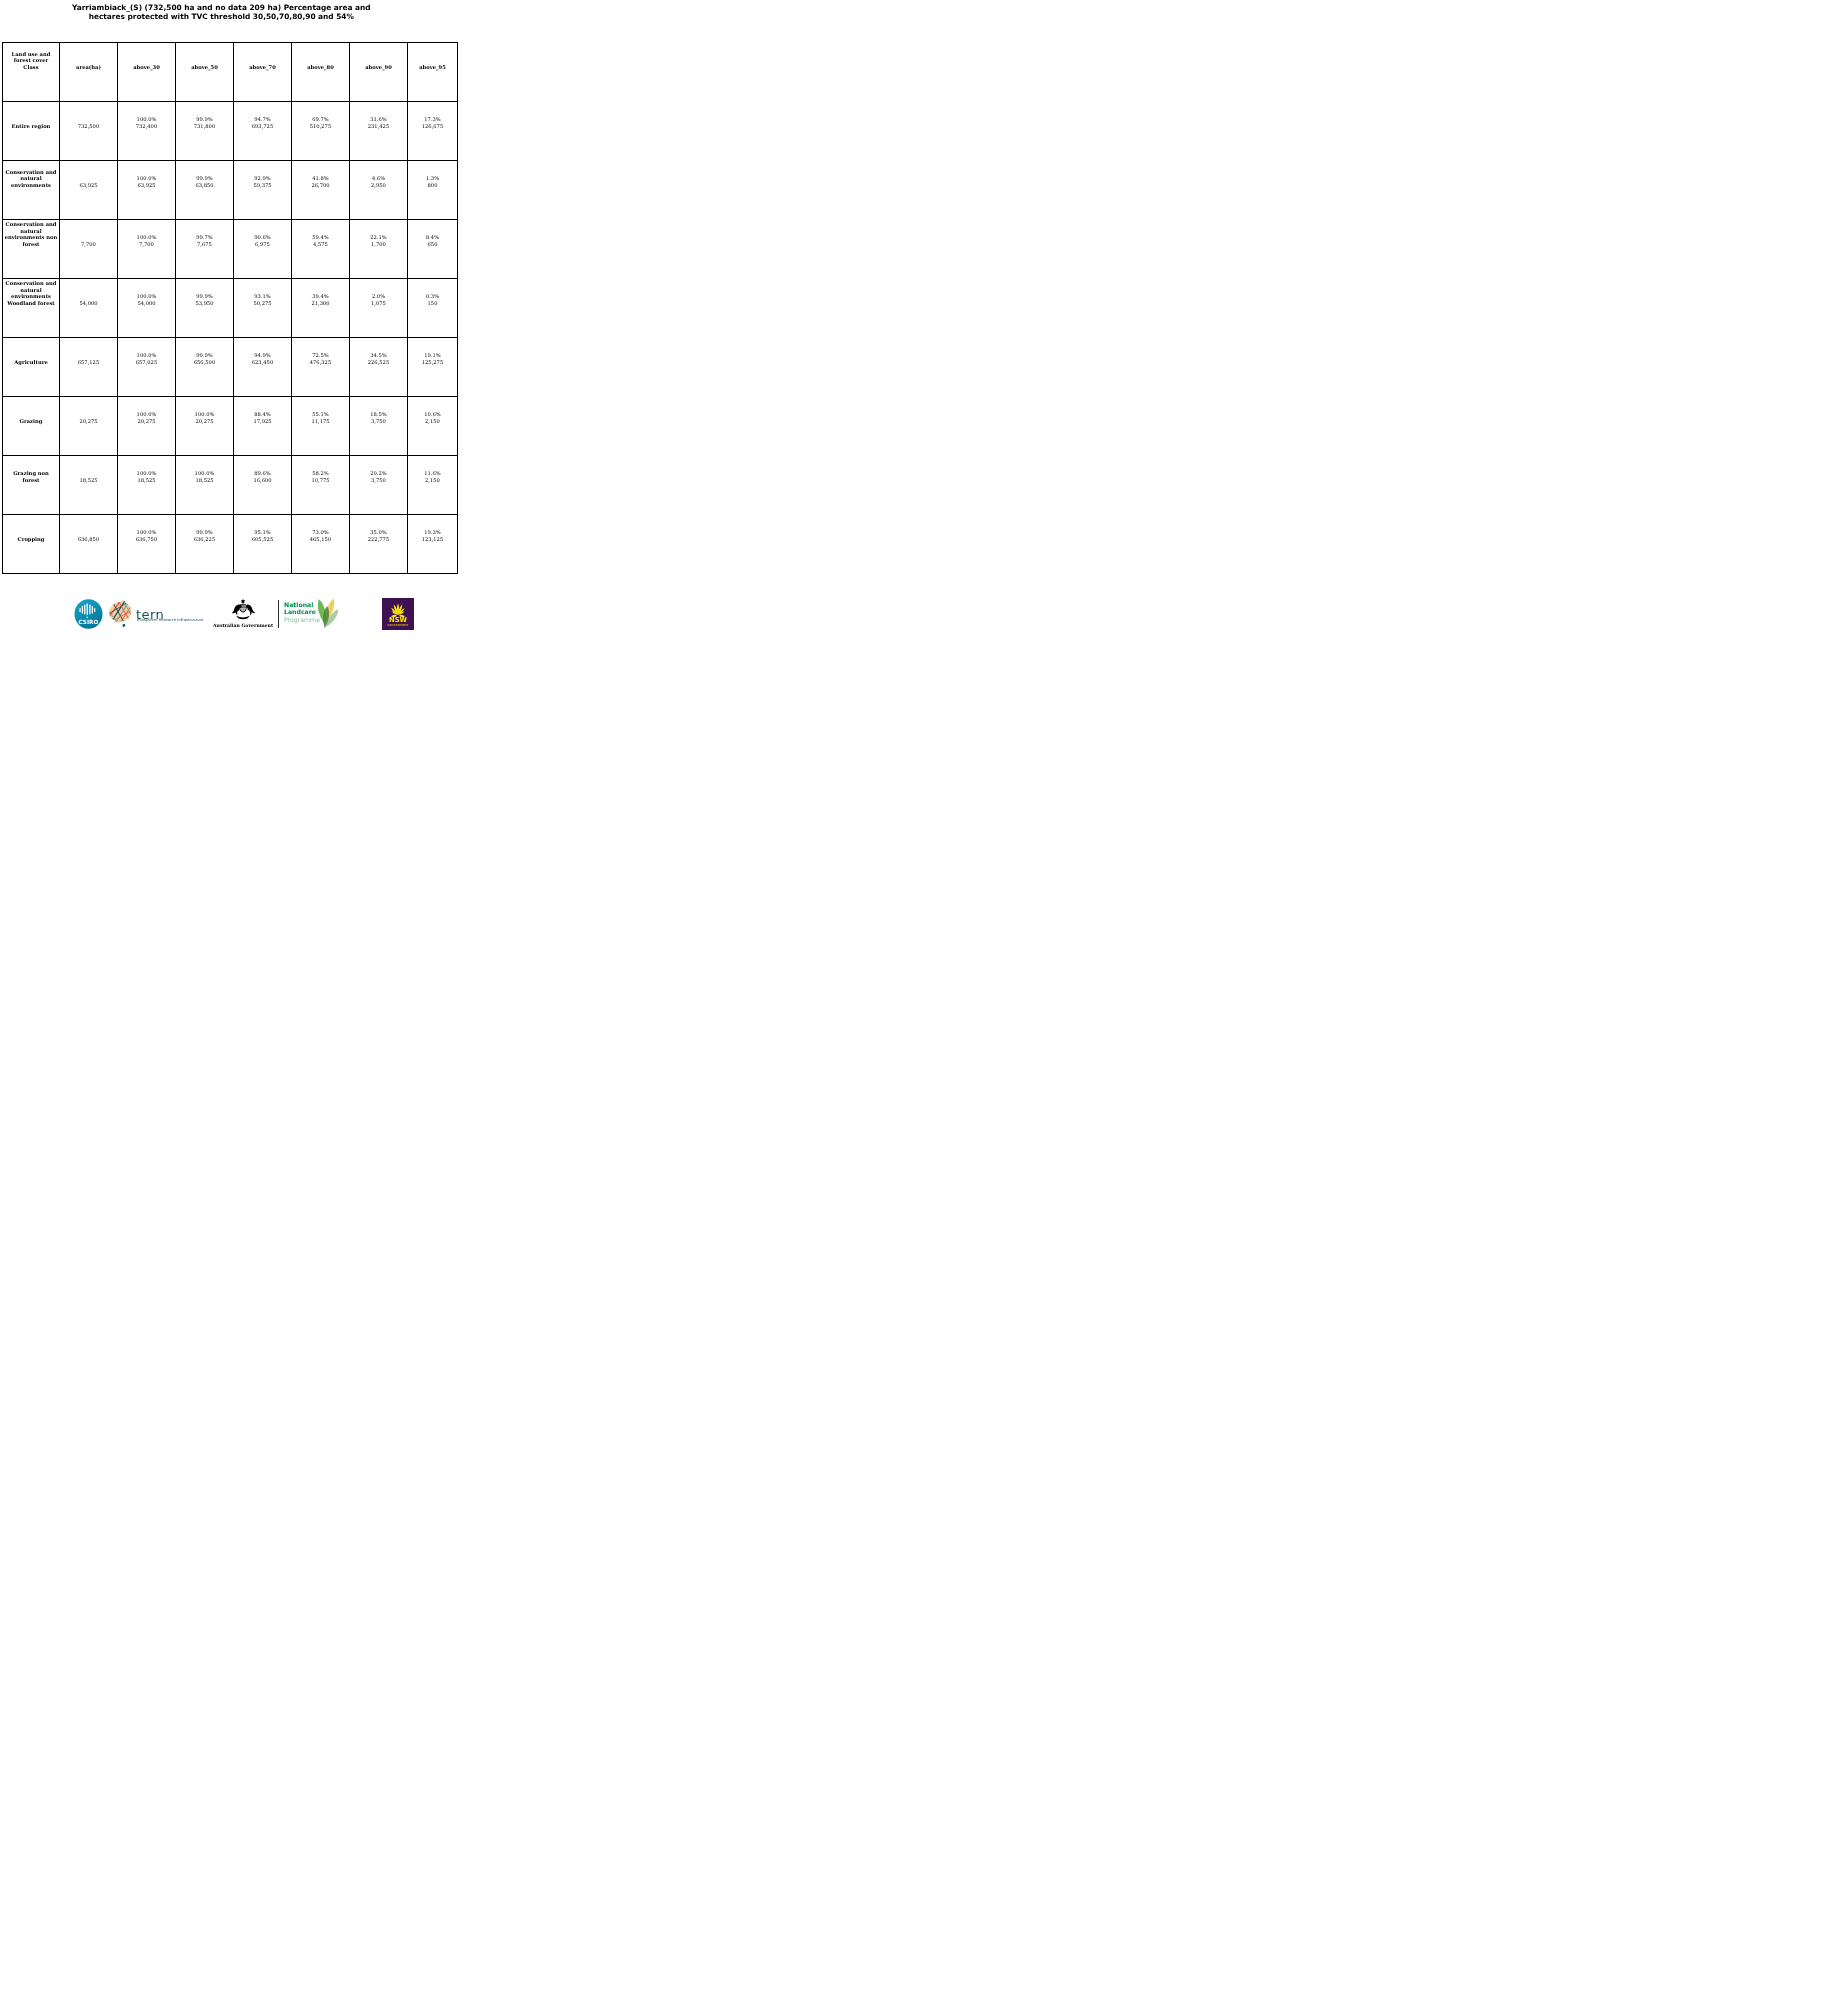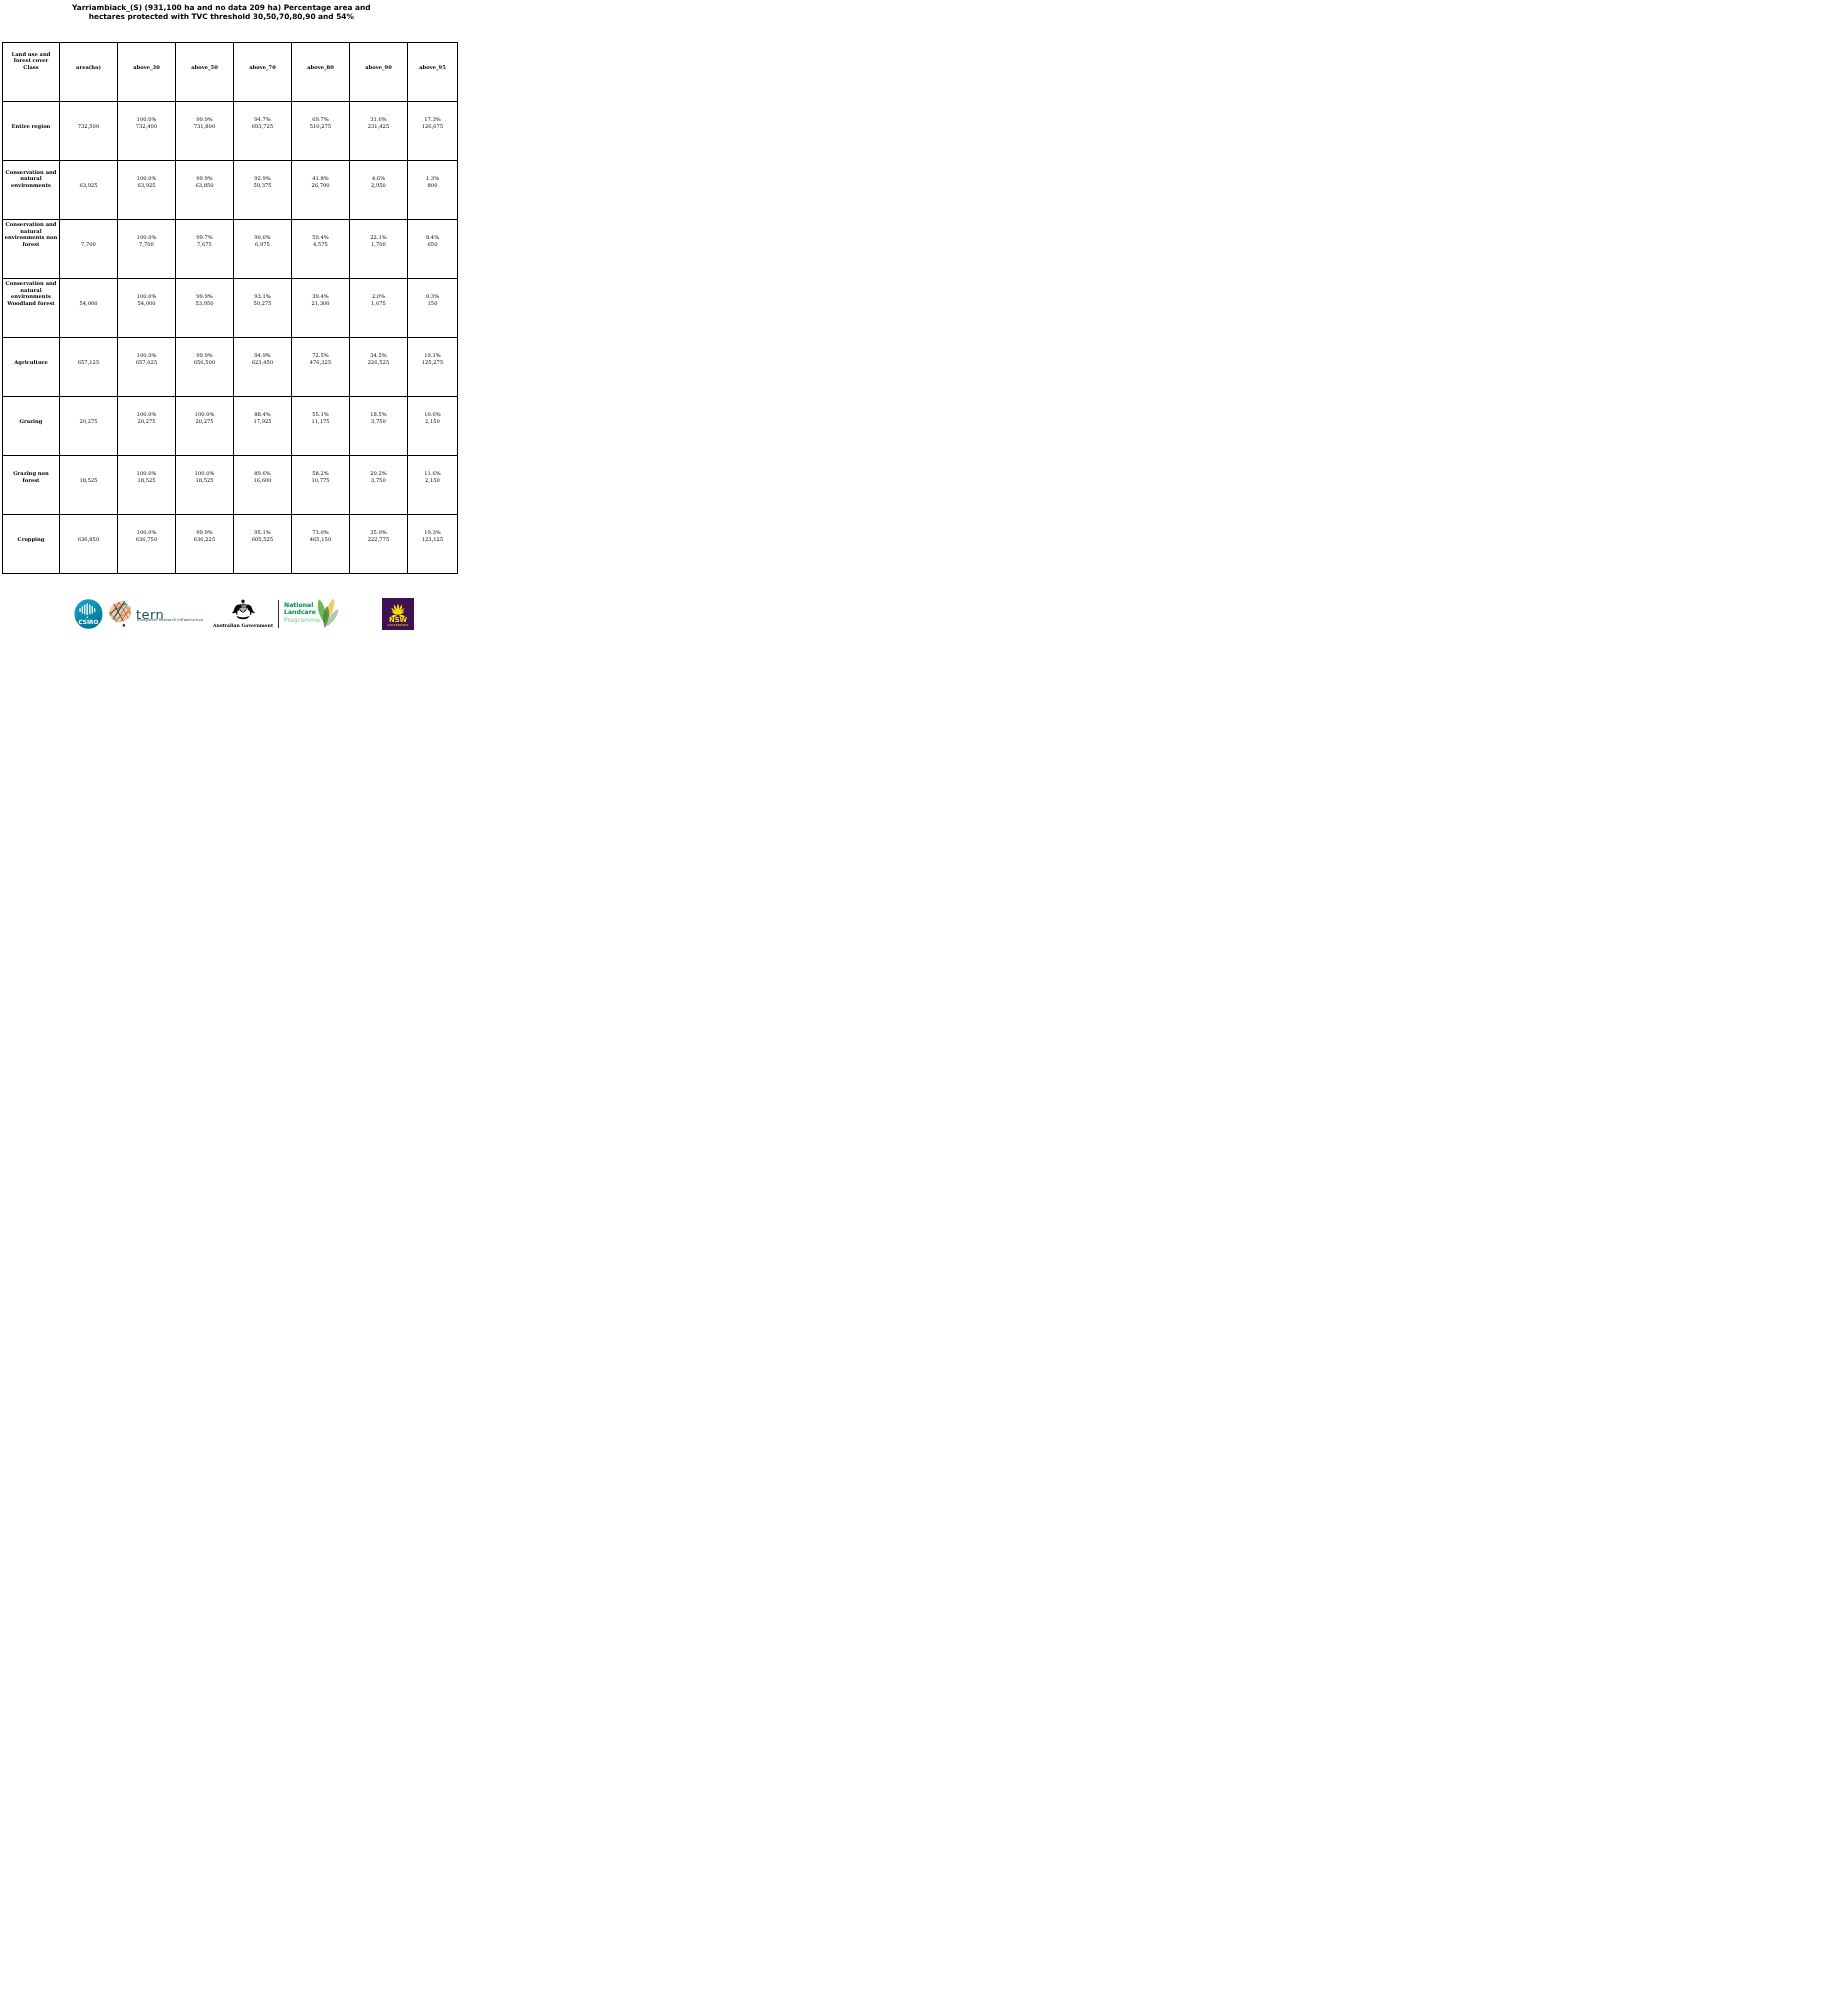--- a/index.html
+++ b/index.html
@@ -47,21 +47,21 @@
   .lc { font-family:"DejaVu Sans","Liberation Sans",sans-serif; line-height:7.2px; white-space:nowrap; }
   .lc .b { font-weight:bold; font-size:6.2px; color:#00914f; display:block; }
   .lc .l { font-weight:normal; font-size:6.2px; color:#7cc492; display:block; }
 </style>
 </head>
 <body>
 
 <div class="page">
 
   <div class="title">
-    <div>Yarriambiack_(S) (931,100 ha and no data 209 ha) Percentage area and</div>
+    <div>Yarriambiack_(S) (732,500 ha and no data 209 ha) Percentage area and</div>
     <div>hectares protected with TVC threshold 30,50,70,80,90 and 54%</div>
   </div>
 
   <div class="tbl-wrap">
     <table class="tvc">
       <colgroup>
         <col style="width:57px">
         <col style="width:58px">
           <col style="width:58px">
           <col style="width:58px">

